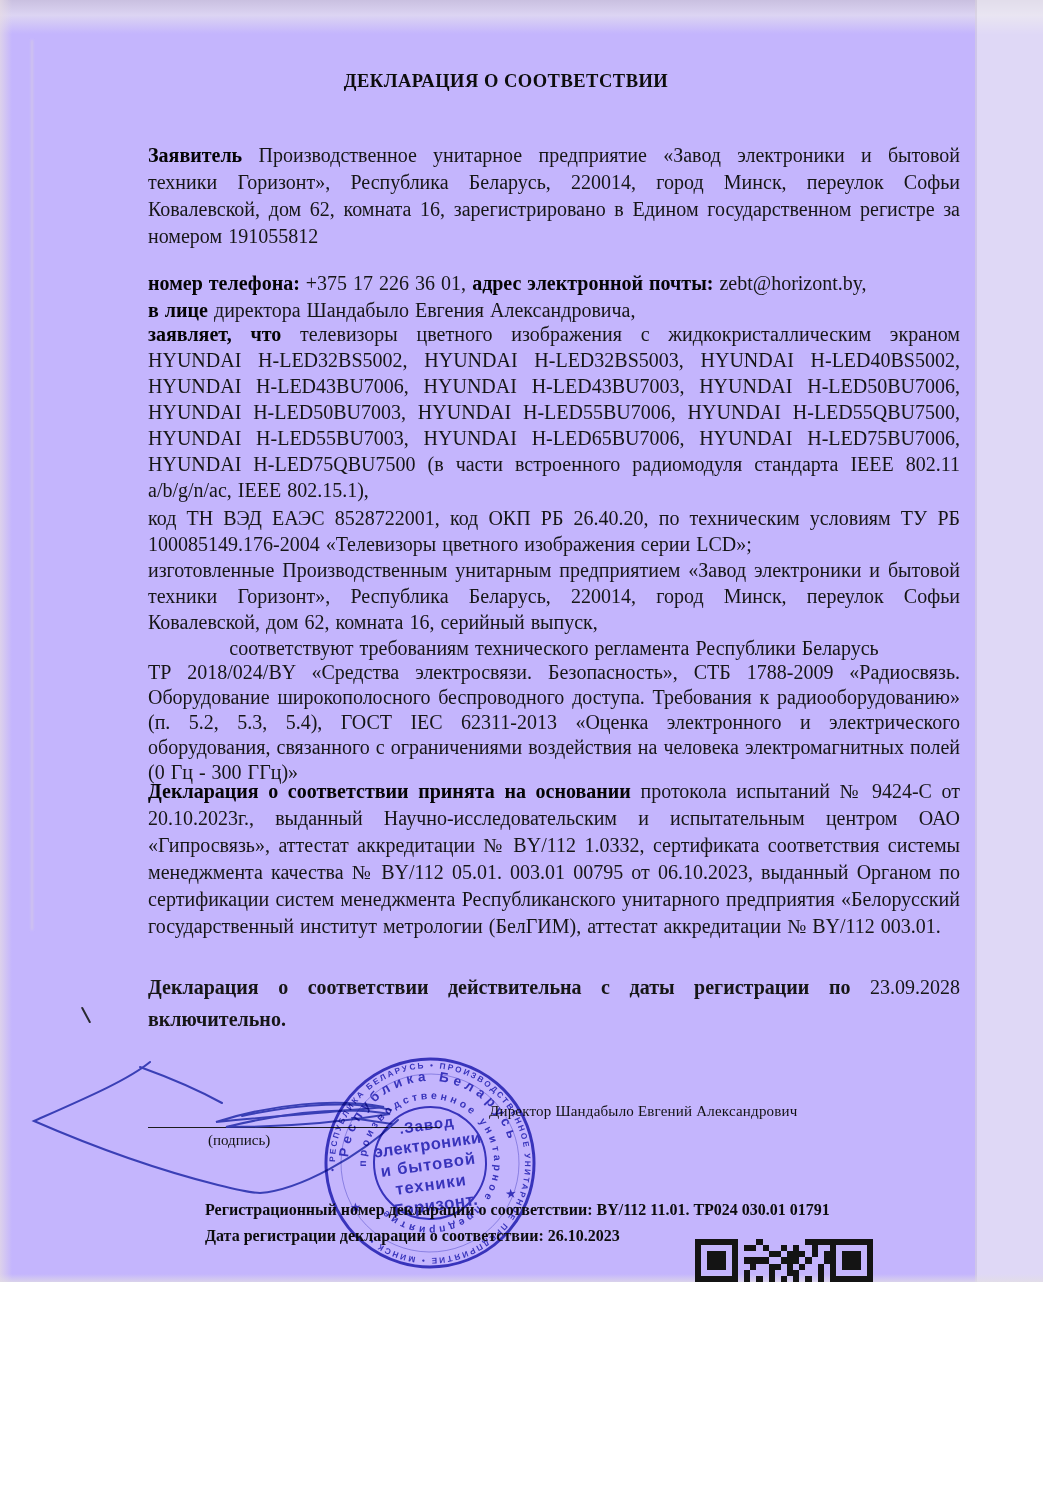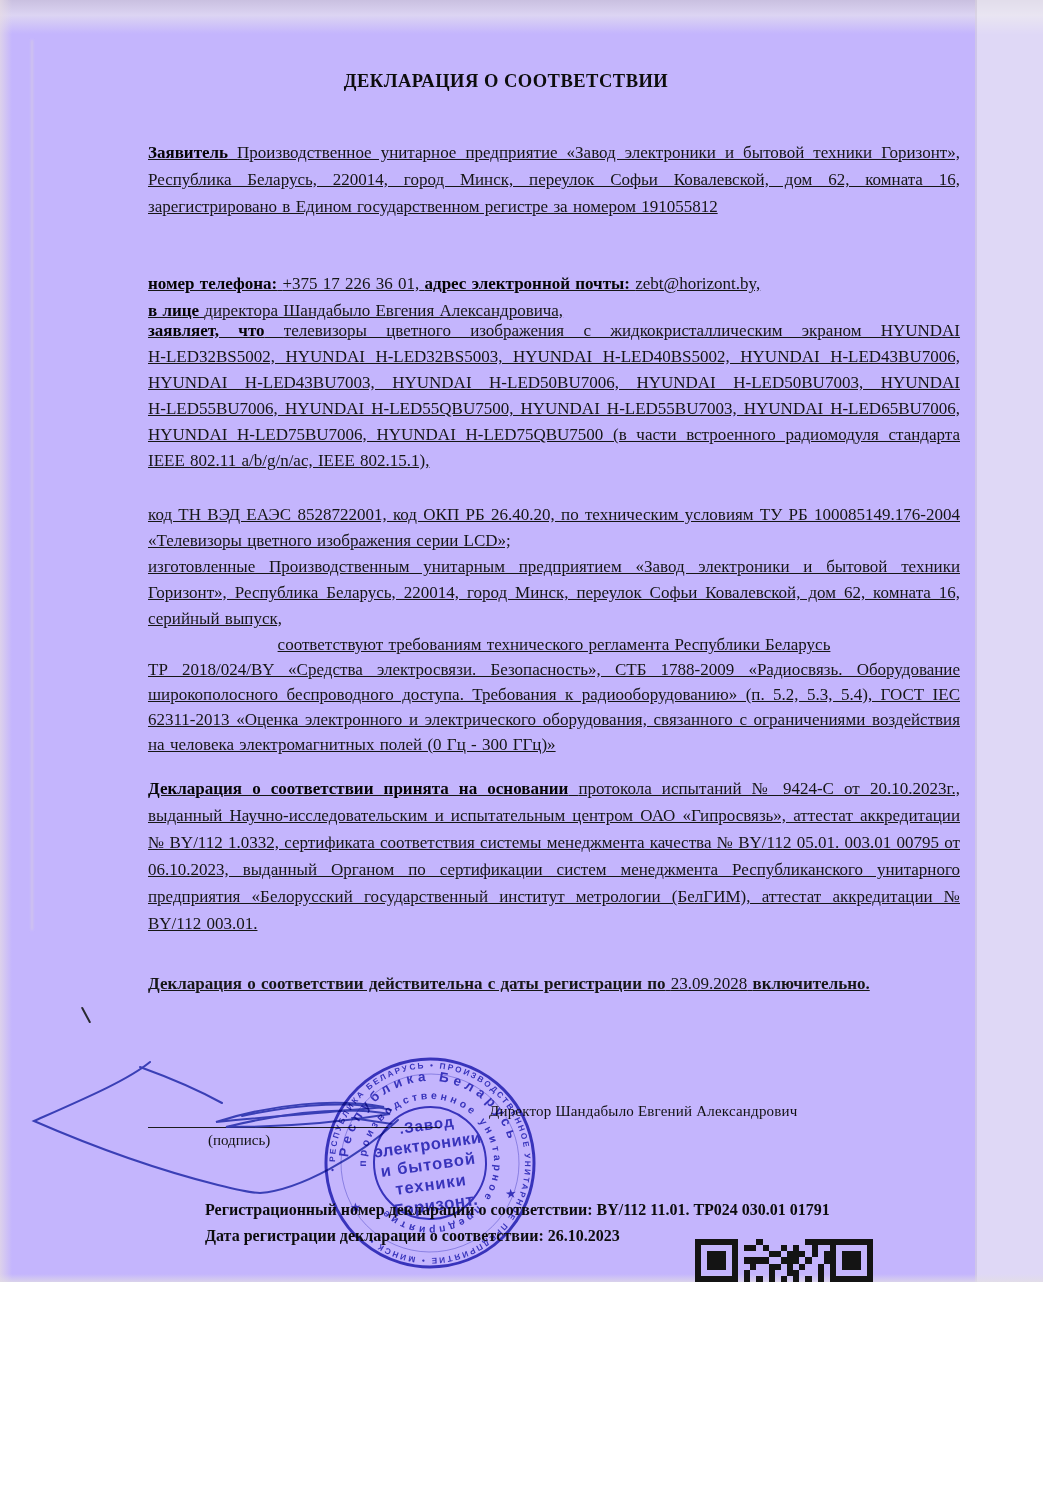--- a/index.html
+++ b/index.html
@@ -24,23 +24,22 @@
   .scan-bottom{position:absolute;left:0;bottom:0;width:100%;height:8px;
     background:linear-gradient(rgba(250,249,250,0),#e3dfe3);opacity:.7;}
 
   .title{
     position:absolute; left:148px; top:71px; width:716px;
     text-align:center; font-weight:bold; font-size:18.5px; letter-spacing:.5px;
     color:#0d0d0d;
   }
   .para{
     position:absolute; left:148px; width:812px;
-    font-size:17px; line-height:26px; text-align:justify;
+    font-size:20px; line-height:26px; text-align:justify;
     word-spacing:1px;
-    text-decoration:underline;
   }
   .para b{color:#050505;}
   .p-applicant{top:122px; line-height:27px;}
   .p-contacts{top:229px; line-height:27px; text-align:left;margin-top:41px;}
   .p-declare-a{top:301px;}
   .p-declare-b{top:485px;}
   .p-declare-c{top:537px;}
   .p-declare-d{top:615px; text-align:center;}
   .p-declare-e{top:640px; line-height:25px;}
   .p-basis{top:758px; line-height:27px;}

